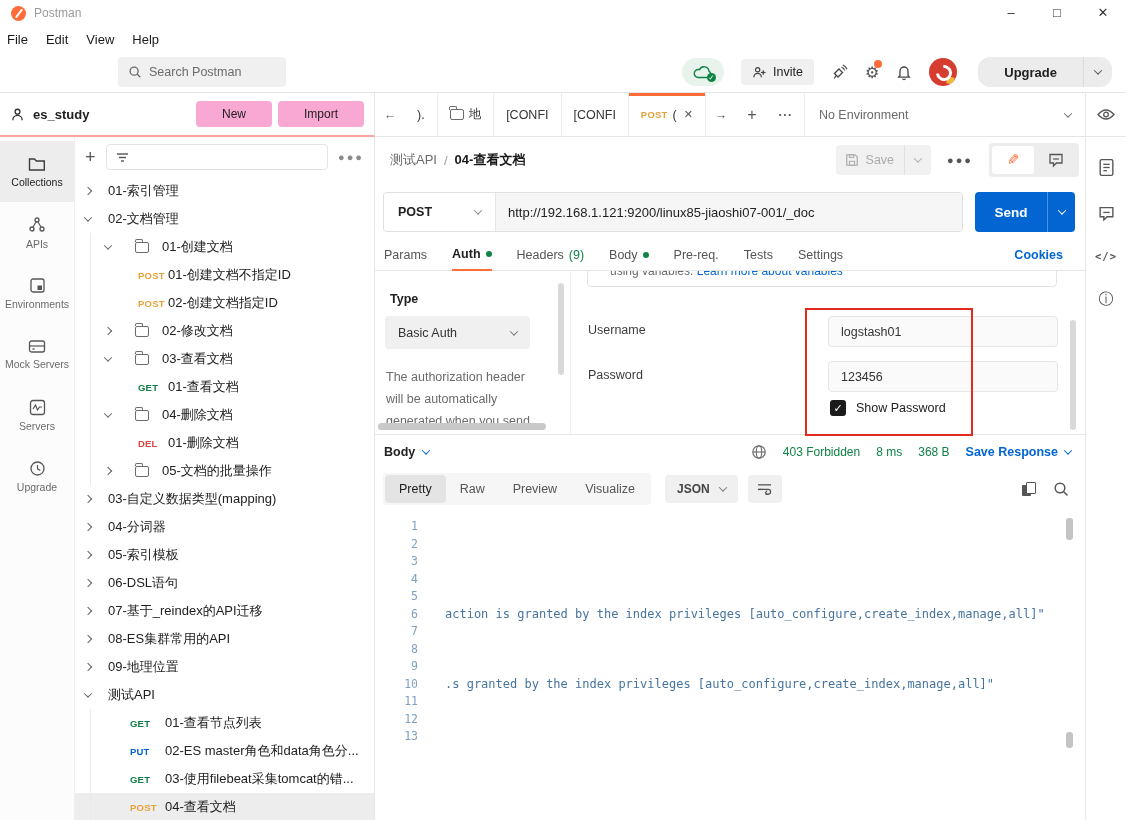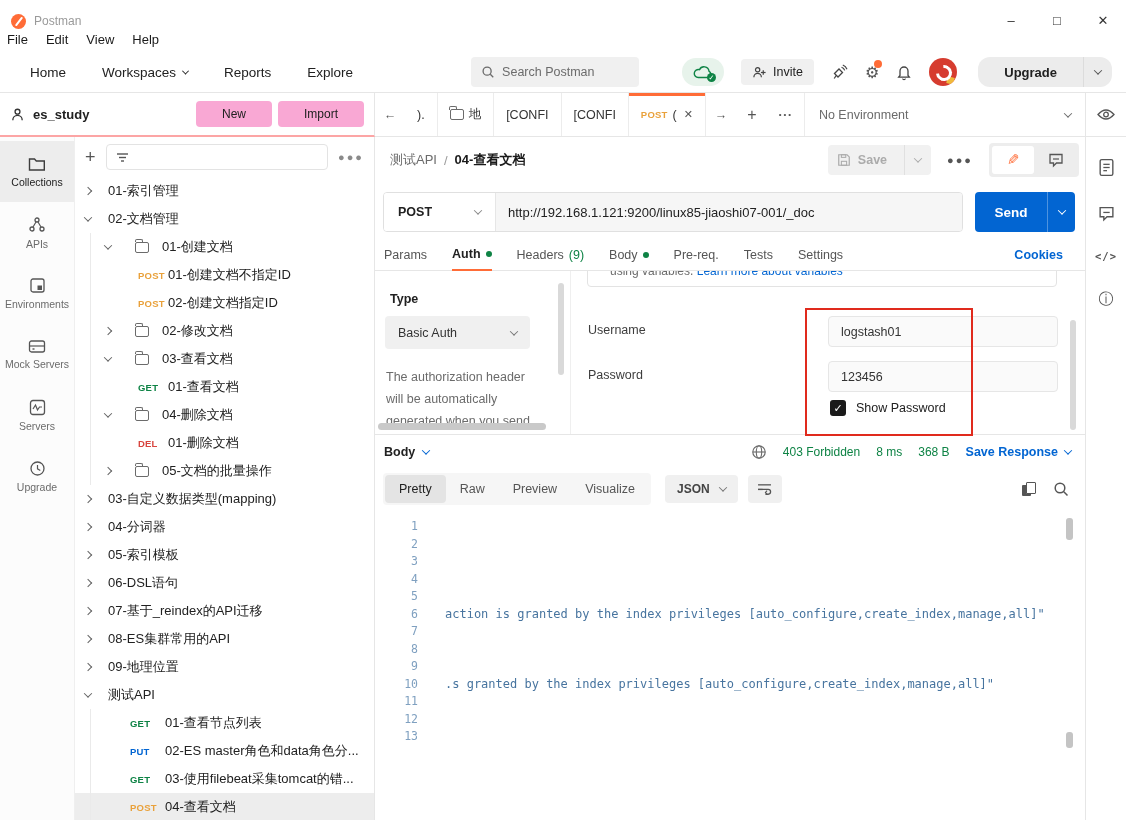--- a/index.html
+++ b/index.html
@@ -1,21 +1,21 @@
 <!DOCTYPE html>
 <html><head>
 <meta charset="utf-8">
 <style>
   *{margin:0;padding:0;box-sizing:border-box;}
   html,body{background:#fff;}
   #app{position:relative;width:1126px;height:820px;background:#fff;overflow:hidden;
        font-family:"Liberation Sans",sans-serif;color:#212121;}
 
   
-  .titlebar{position:absolute;top:8px;left:0;right:0;height:26px;display:flex;align-items:center;padding-left:11px;}
+  .titlebar{position:absolute;top:0;left:0;right:0;height:26px;display:flex;align-items:center;padding-left:11px;}
   .logo{width:15px;height:15px;border-radius:50%;background:#ff6c37;position:relative;flex:0 0 auto;}
   .logo::after{content:"";position:absolute;left:7px;top:2px;width:2px;height:11px;background:#fff;transform:rotate(38deg);border-radius:1px;}
   .titlebar-text{margin-left:8px;font-size:12px;color:#9a9a9a;}
   .win-controls{margin-left:auto;display:flex;height:26px;}
   .win-controls span{width:46px;text-align:center;line-height:26px;font-size:13px;color:#333;cursor:default;}
 
   
   .menubar{position:absolute;top:26px;left:0;right:0;height:26px;display:flex;align-items:center;gap:18px;padding-left:7px;font-size:13px;color:#1a1a1a;}
 
   
@@ -83,21 +83,21 @@
   .folder-ic::before{content:"";position:absolute;left:-1.5px;top:-4px;width:6px;height:2.5px;border:1.5px solid #6b6b6b;border-bottom:none;border-radius:2px 2px 0 0;}
   .tree-row .folder-ic{margin-right:13px;}
 
   
   .main{position:absolute;top:137px;left:375px;width:710px;bottom:0;}
   .crumb-row{position:absolute;top:0;left:0;right:0;height:46px;display:flex;align-items:center;padding:0 6px 0 15px;}
   .crumb{display:flex;align-items:center;gap:7px;font-size:13px;}
   .crumb .c1{color:#6b6b6b;}.crumb .sep{color:#9a9a9a;}.crumb .c2{font-weight:700;color:#1a1a1a;}
   .crumb-right{margin-left:auto;display:flex;align-items:center;}
   .save-group{height:30px;background:#f1f1f1;border-radius:4px;display:flex;align-items:center;color:#ababab;}
-  .save-group .sg-label{font-size:12.5px;font-weight:700;margin:0 17px 0 7px;text-align:right;}
+  .save-group .sg-label{font-size:12.5px;font-weight:400;margin:0 10px 0 7px;text-align:right;}
   .save-group .sg-div{width:1px;height:30px;background:#e0e0e0;}
   .save-group .sg-chev{width:26px;display:flex;justify-content:center;}
   .crumb-more{color:#555;font-size:11px;letter-spacing:2px;margin:0 16px;}
   .edit-group{height:34px;background:#ededed;border-radius:4px;display:flex;align-items:center;padding:0 3px;gap:2px;}
   .pencil-btn{width:42px;height:28px;background:#fff;border-radius:3px;display:flex;align-items:center;justify-content:center;}
   .pencil{color:#ff6c37;font-size:15px;transform:scaleX(-1);}
   .cmt-btn{width:40px;height:28px;display:flex;align-items:center;justify-content:center;}
 
   .url-row{position:absolute;top:46px;left:0;right:0;height:56px;}
   .url-ctl{position:absolute;left:8px;top:9px;width:580px;height:40px;border:1px solid #e0e0e0;border-radius:4px;display:flex;overflow:hidden;}
@@ -179,26 +179,20 @@
   </div>
 
   <div class="menubar" id="menubar">
       <span>File</span>
       <span>Edit</span>
       <span>View</span>
       <span>Help</span>
     </div>
 
   <div class="navbar">
-    <div class="nav-items" id="nav-items">
-        <span class="nav-item">Home</span>
-        <span class="nav-item">Workspaces<span class="chev sm"></span></span>
-        <span class="nav-item">Reports</span>
-        <span class="nav-item">Explore</span>
-      </div>
     <div class="searchbox">
       <svg width="14" height="14" viewBox="0 0 16 16">
           <circle cx="7" cy="7" r="4.6" fill="none" stroke="#6b6b6b" stroke-width="1.5"></circle>
           <line x1="10.6" y1="10.6" x2="14" y2="14" stroke="#6b6b6b" stroke-width="1.5"></line>
         </svg>
       <span>Search Postman</span>
     </div>
     <div class="nav-right">
       <div class="cloud-pill">
         <svg width="20" height="14" viewBox="0 0 20 14">

